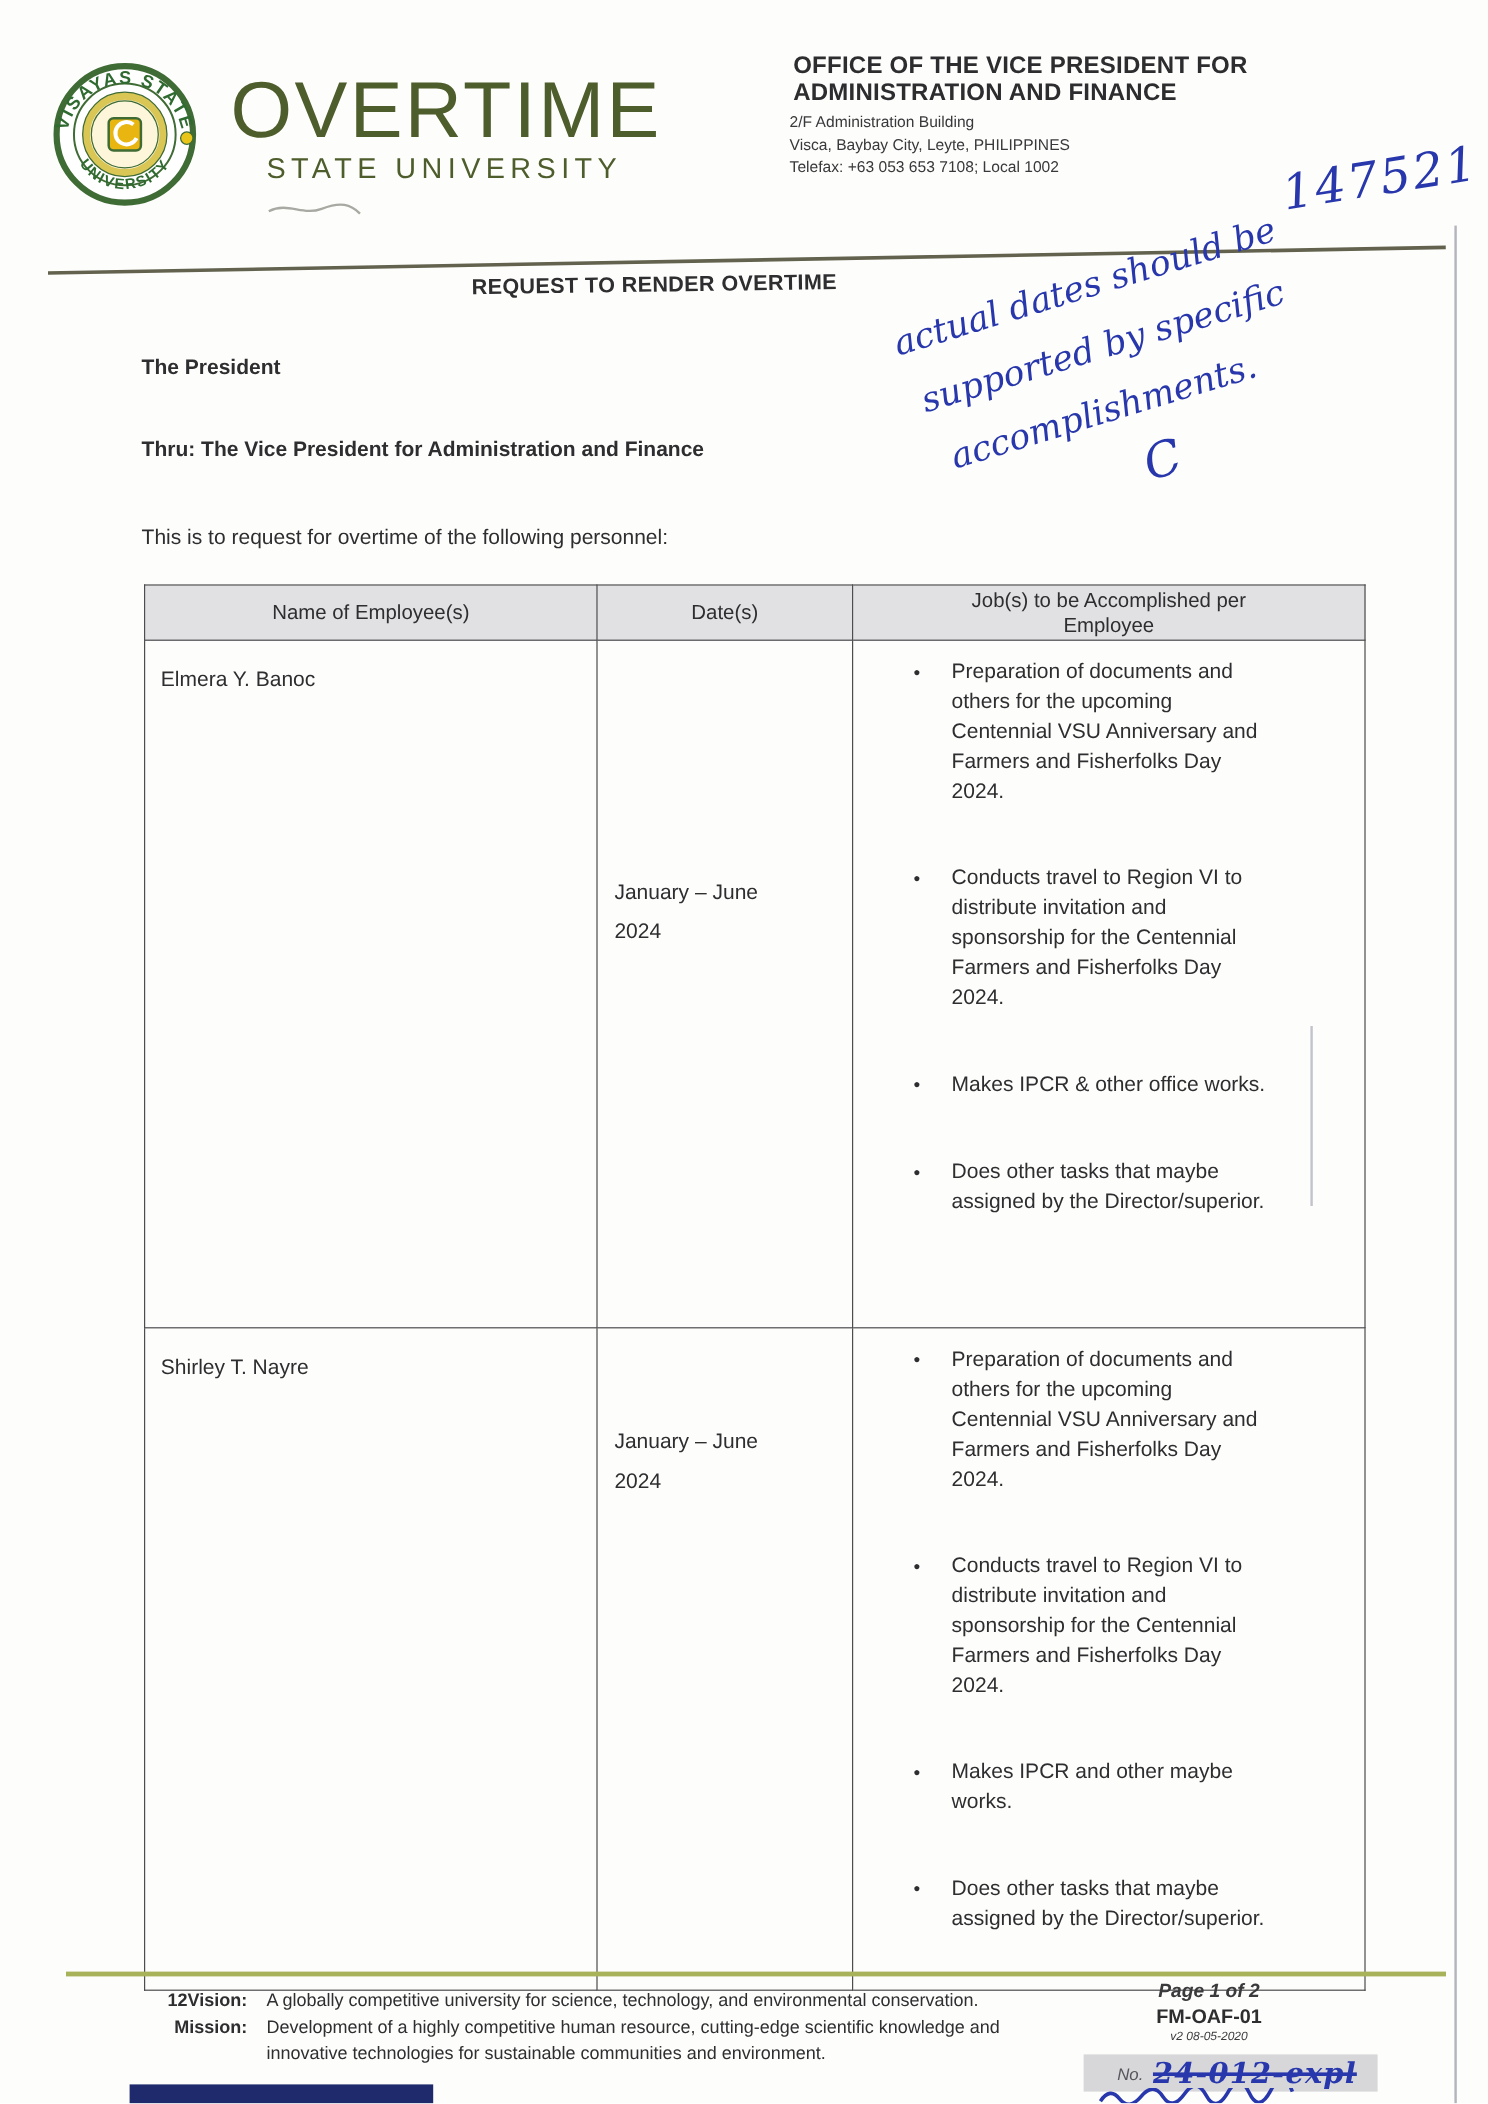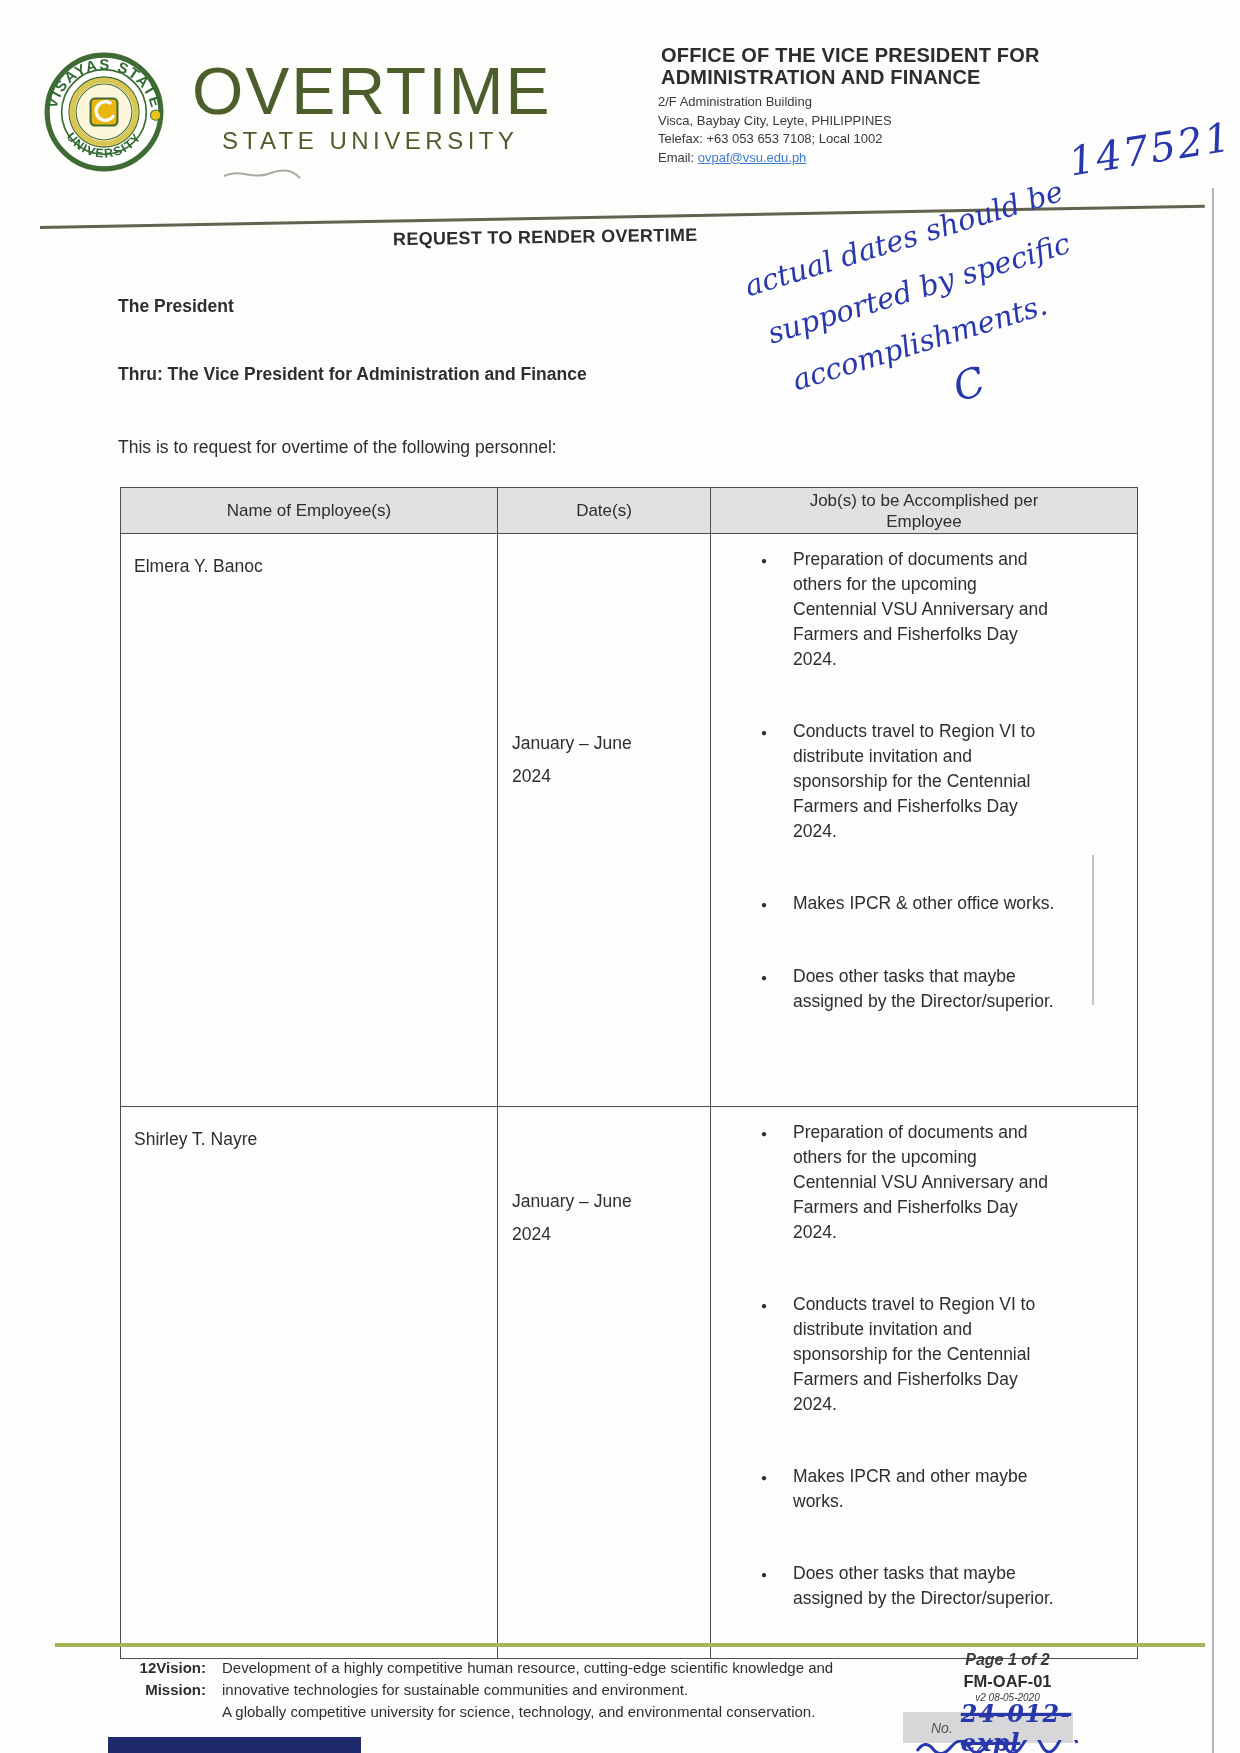--- a/index.html
+++ b/index.html
@@ -57,21 +57,21 @@
 
   
   .footer-rule { position:absolute; left:55px; top:1643px; width:1150px; border-top:4px solid #a7b259; }
   .vm-labels { position:absolute; left:76px; top:1657px; width:130px; text-align:right; font-size:15px;
                font-weight:bold; line-height:22px; color:#2e2e30; }
   .vm-texts { position:absolute; left:222px; top:1657px; width:615px; font-size:15px; line-height:22px; color:#2f2f31; }
   .form-meta { position:absolute; left:905px; top:1651px; width:205px; text-align:center; }
   .page-num { font-size:16px; font-style:italic; font-weight:bold; color:#3a3a3c; }
   .form-code { font-size:16.5px; font-weight:bold; margin-top:3px; }
   .form-version { font-size:10px; font-style:italic; margin-top:1px; color:#3a3a3c; }
-  .no-band { position:absolute; left:903px; top:1712px; width:170px; height:31px; background:#d7d7da;
+  .no-band { position:absolute; left:903px; top:1712px; width:245px; height:31px; background:#d7d7da;
              display:flex; align-items:center; padding-left:28px; }
   .no-label { font-size:14px; font-style:italic; color:#55555a; margin-right:8px; }
   .no-value { font-size:24px; font-weight:bold; letter-spacing:1px; text-decoration:line-through;
               text-decoration-thickness:3px; }
   .bottom-scribble { position:absolute; left:915px; top:1740px; }
   .navy-bar { position:absolute; left:108px; top:1737px; width:253px; height:16px; background:#1f2a6d; }
 
   
   .scan-edge { position:absolute; left:1212px; top:188px; width:2px; height:1565px; background:#b4b5bc; }
   .scan-mark-v { position:absolute; left:1092px; top:855px; width:2px; height:150px; background:#c2c4ca; }
@@ -112,23 +112,20 @@
 
   <div class="office">
     <div class="office-title">
       <div>OFFICE OF THE VICE PRESIDENT FOR</div>
       <div>ADMINISTRATION AND FINANCE</div>
     </div>
     <div class="office-details">
       <div>2/F Administration Building</div>
       <div>Visca, Baybay City, Leyte, PHILIPPINES</div>
       <div>Telefax: +63 053 653 7108; Local 1002</div>
-      <div>
-        <span>Email: </span><span class="email-link">ovpaf@vsu.edu.ph</span>
-      </div>
     </div>
   </div>
 
   <div class="ref-number hand">147521</div>
 
   <div class="header-rule"></div>
 
   <div class="doc-title">REQUEST TO RENDER OVERTIME</div>
 
   <div class="annotation hand">
@@ -211,22 +208,22 @@
     </tbody>
   </table>
 
   <div class="footer-rule"></div>
 
   <div class="vm-labels">
     <div>12Vision:</div>
     <div>Mission:</div>
   </div>
   <div class="vm-texts">
+    <div>A globally competitive university for science, technology, and environmental conservation.</div>
     <div>Development of a highly competitive human resource, cutting-edge scientific knowledge and innovative technologies for sustainable communities and environment.</div>
-    <div>A globally competitive university for science, technology, and environmental conservation.</div>
   </div>
 
   <div class="form-meta">
     <div class="page-num">Page 1 of 2</div>
     <div class="form-code">FM-OAF-01</div>
     <div class="form-version">v2 08-05-2020</div>
   </div>
 
   <div class="no-band">
     <span class="no-label">No.</span>

